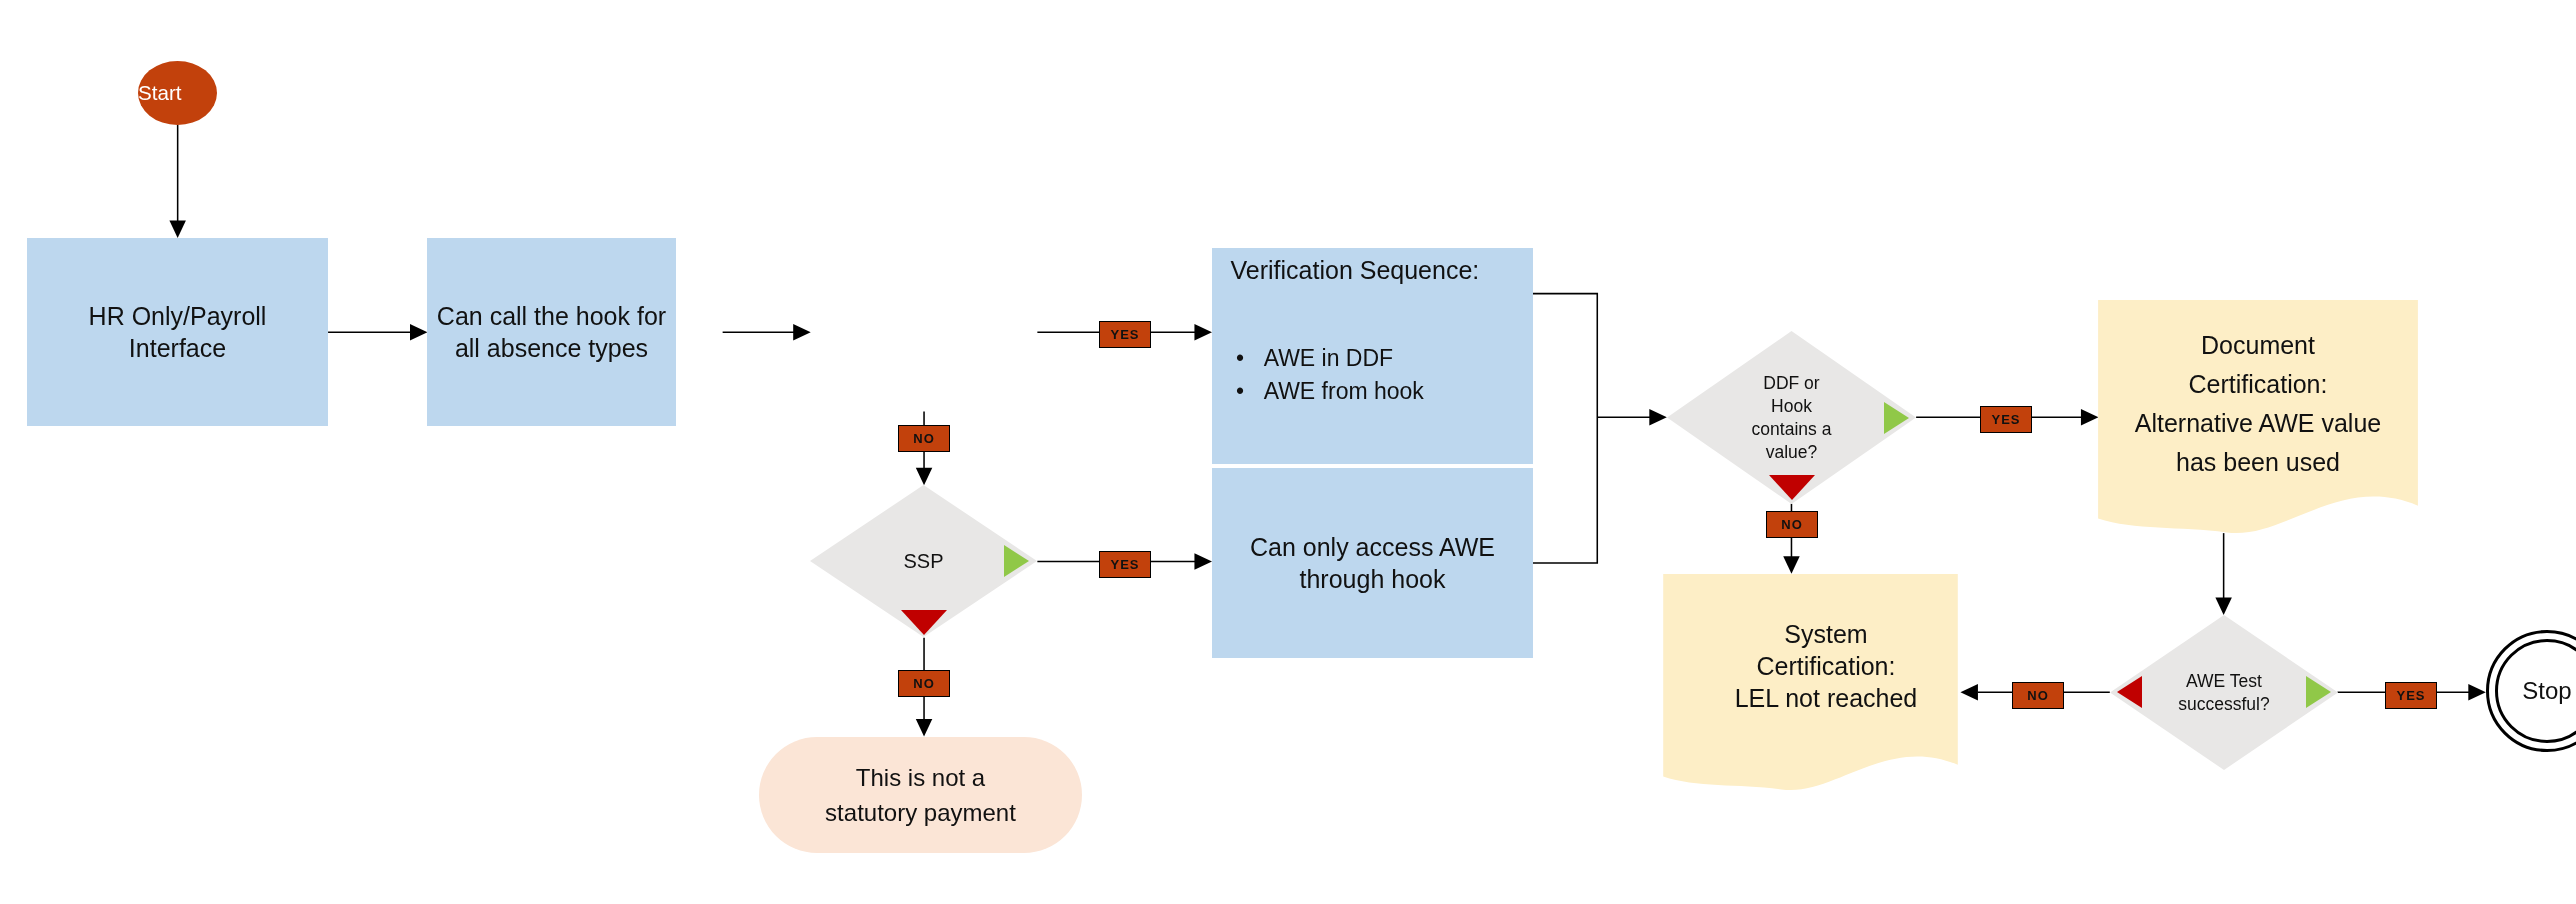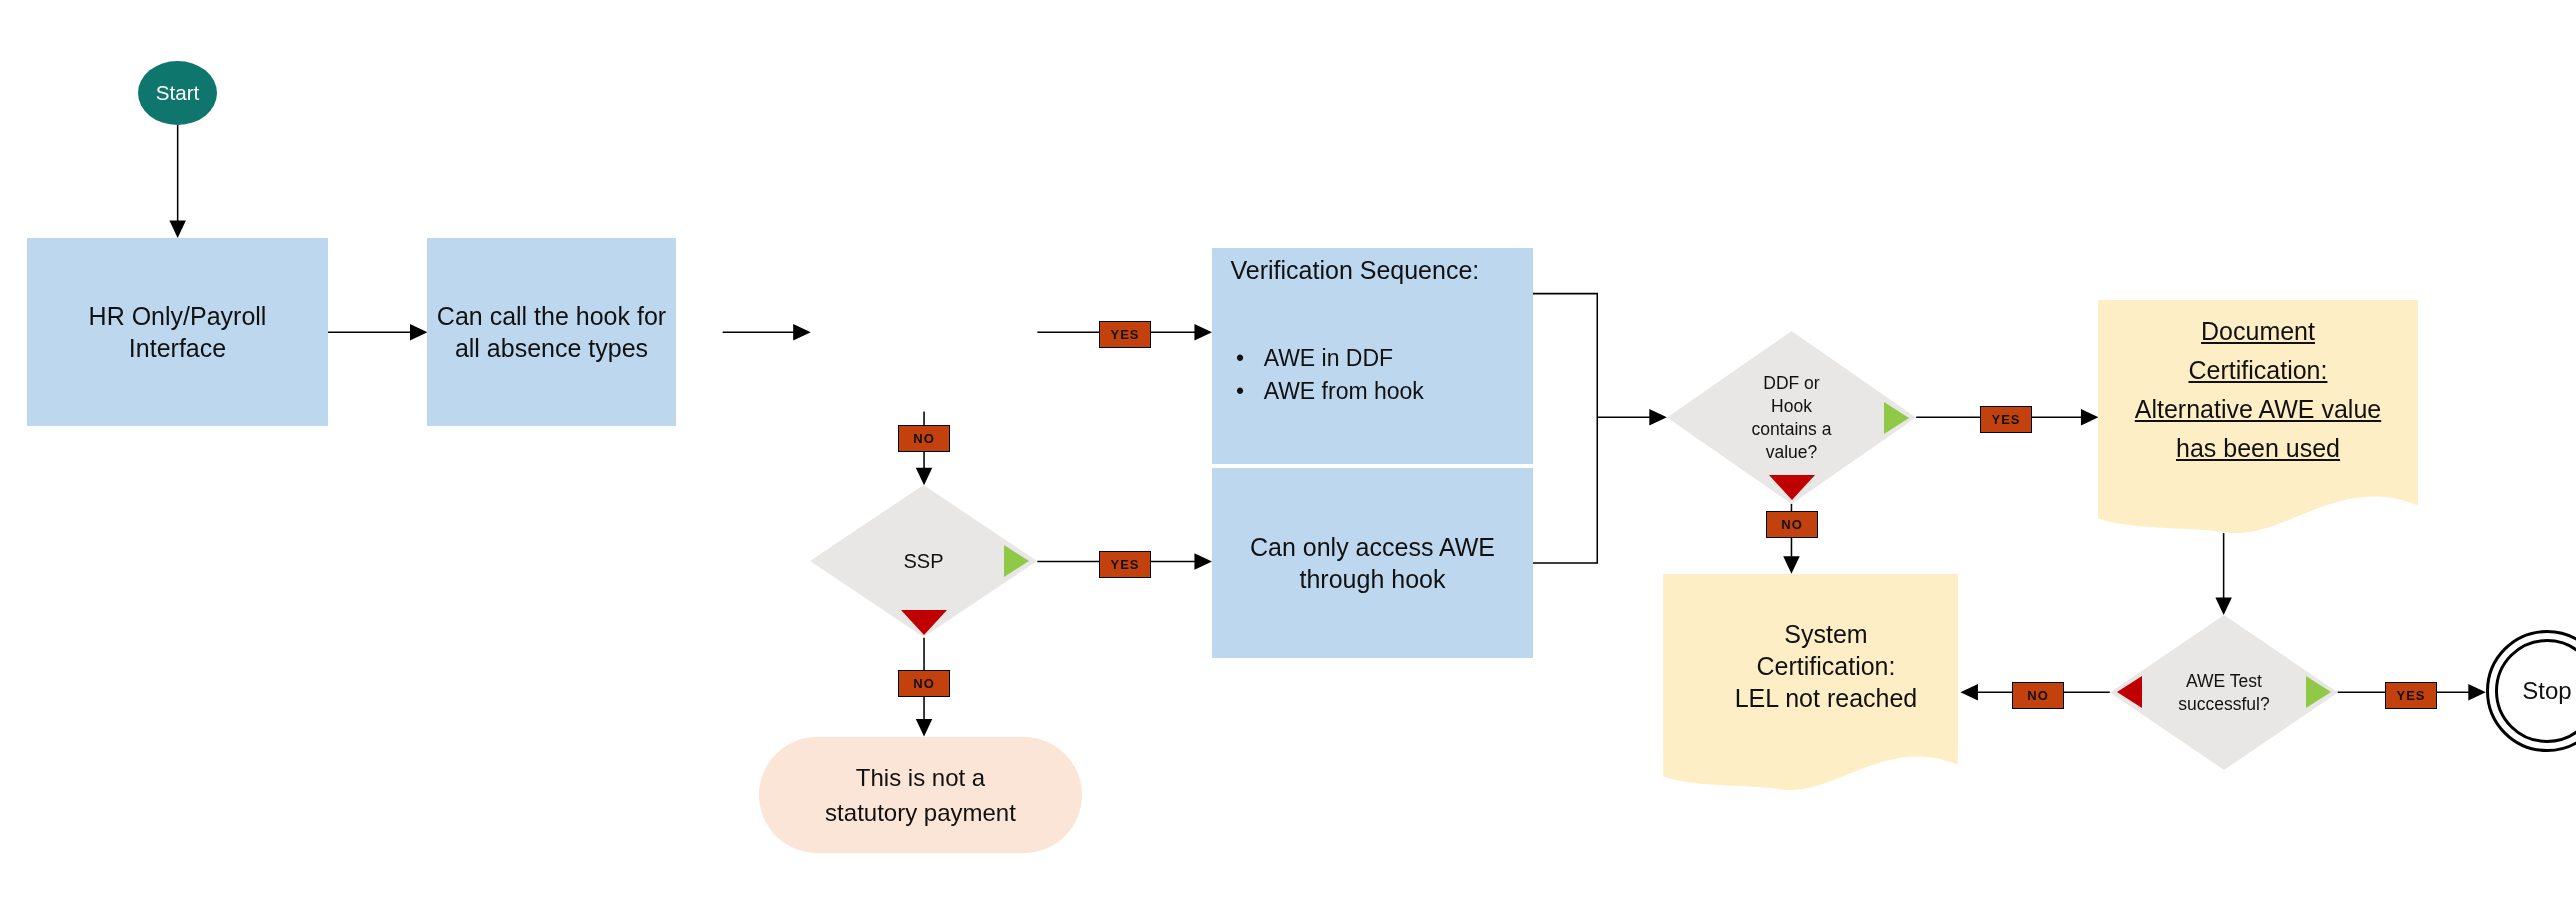--- a/index.html
+++ b/index.html
@@ -15,22 +15,22 @@
   .tri{position:absolute;width:0;height:0;}
   .tri-right{border-top:16px solid transparent;border-bottom:16px solid transparent;border-left:25px solid #90c848;}
   .tri-left{border-top:16px solid transparent;border-bottom:16px solid transparent;border-right:25px solid #c00000;}
   .tri-down{border-left:23px solid transparent;border-right:23px solid transparent;border-top:25px solid #c00000;}
   .edge-label{
     position:absolute;width:52px;height:27px;background:#c2410c;border:1.5px solid #000;
     display:flex;align-items:center;justify-content:center;
     font-size:13px;font-weight:bold;letter-spacing:1px;box-sizing:border-box;
   }
   .terminator-start{
-    position:absolute;border-radius:50%;background:#0f766e;color:#fff;
-    display:flex;align-items:center;justify-content:center;font-size:20.6px;
+    position:absolute;border-radius:50%;background:#c2410c;color:#fff;
+    display:flex;align-items:center;font-size:20.6px;
   }
   .terminator-stop{
     position:absolute;border-radius:50%;background:#fff;border:3.6px solid #000;box-sizing:border-box;
   }
   .terminator-stop .inner{
     position:absolute;inset:5.7px;border:3.6px solid #000;border-radius:50%;
     display:flex;align-items:center;justify-content:center;font-size:24px;color:#111;
   }
   .rounded-result{background:#fbe5d6;border-radius:58px;font-size:24px;line-height:35px;}
   .doc{position:absolute;}
@@ -132,21 +132,21 @@
     <div>contains a</div>
     <div>value?</div>
     <div class="tri tri-right" style="left:217px;top:71px;"></div>
     <div class="tri tri-down" style="left:102px;top:144px;"></div>
   </div>
 
   <div class="doc" style="left:2098px;top:300px;width:320px;height:236px;">
     <svg width="320" height="236" viewBox="0 0 622 459">
       <path d="M0,0 H622 V400 C470,336 360,468 250,452 C160,440 70,448 0,425 Z" fill="#fdeec6"></path>
     </svg>
-    <div class="doc-text" style="padding-top:12px;line-height:39px;text-decoration:underline;">
+    <div class="doc-text" style="padding-top:26px;line-height:39px;">
       <div>Document</div>
       <div>Certification:</div>
       <div>Alternative AWE value</div>
       <div>has been used</div>
     </div>
   </div>
 
   <div class="doc" style="left:1663px;top:574px;width:326px;height:219px;">
     <svg width="295" height="219" viewBox="0 0 573 426">
       <path d="M0,0 H573 V371 C433,312 332,434 230,419 C148,408 64,416 0,394 Z" fill="#fdeec6"></path>

